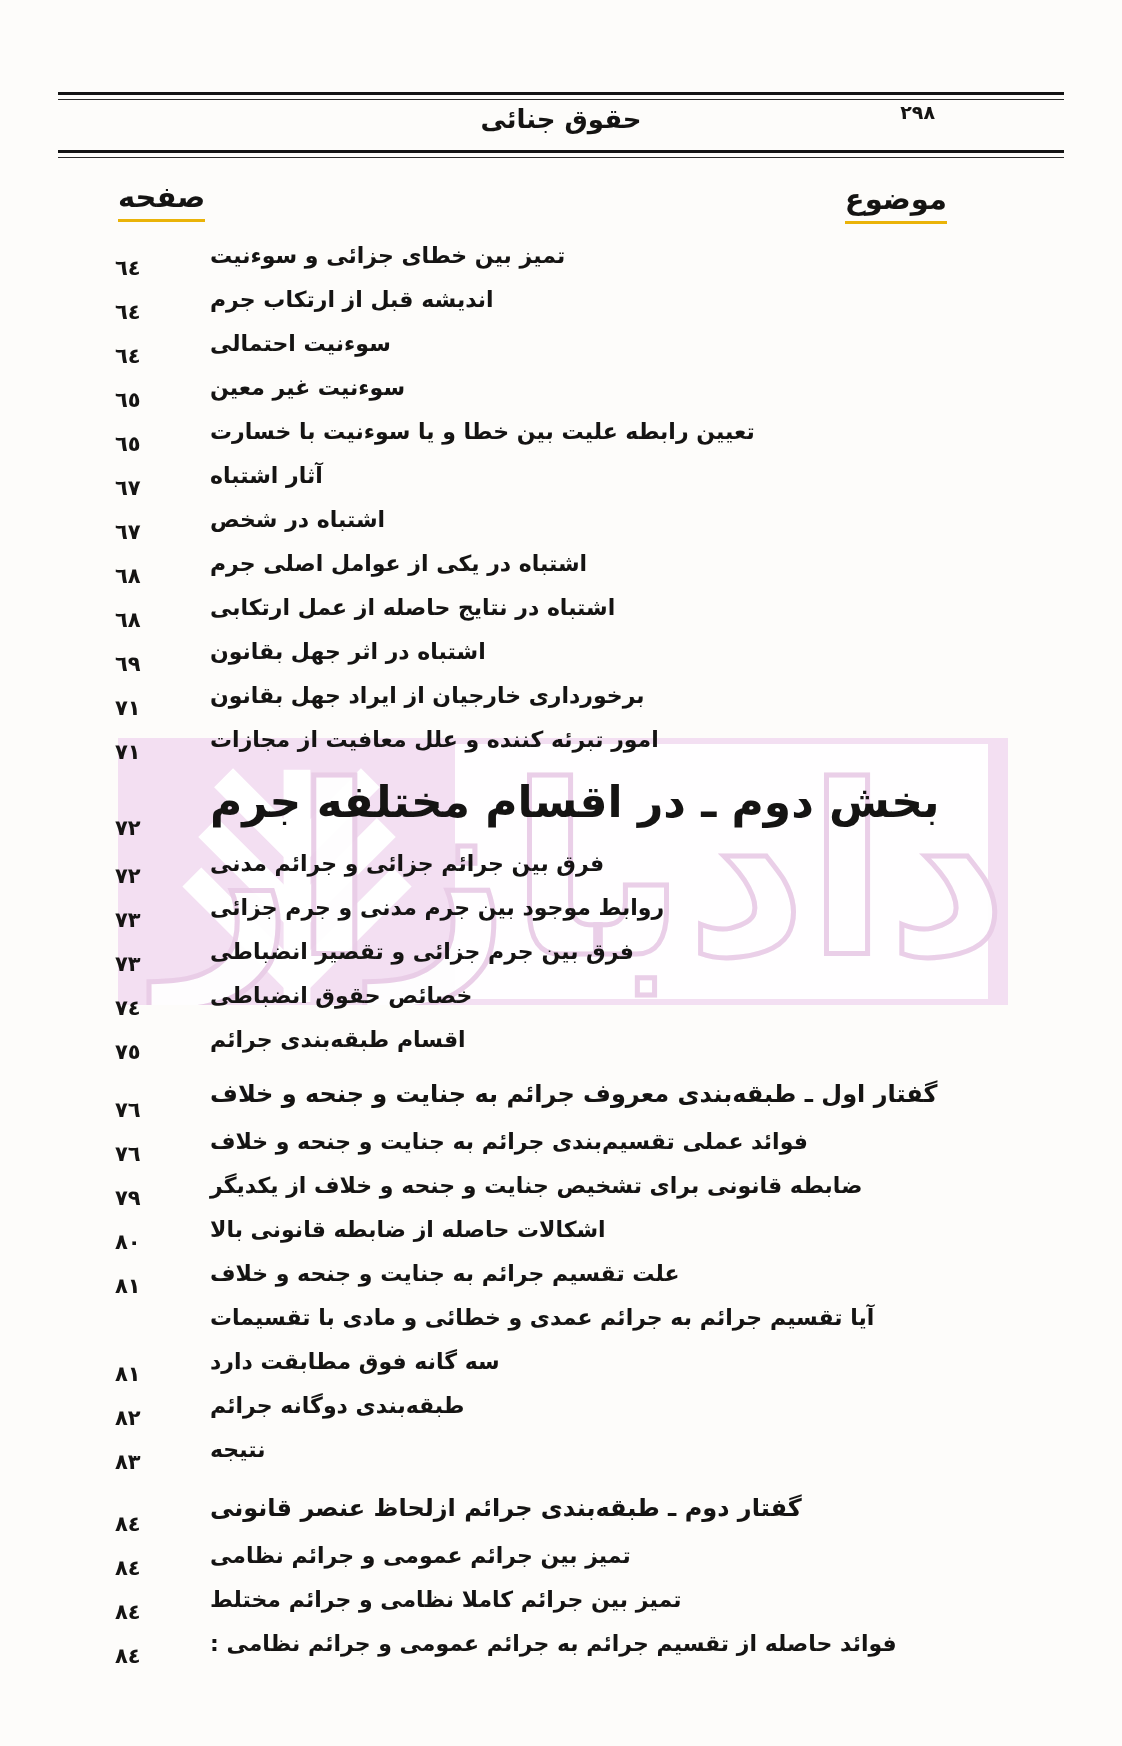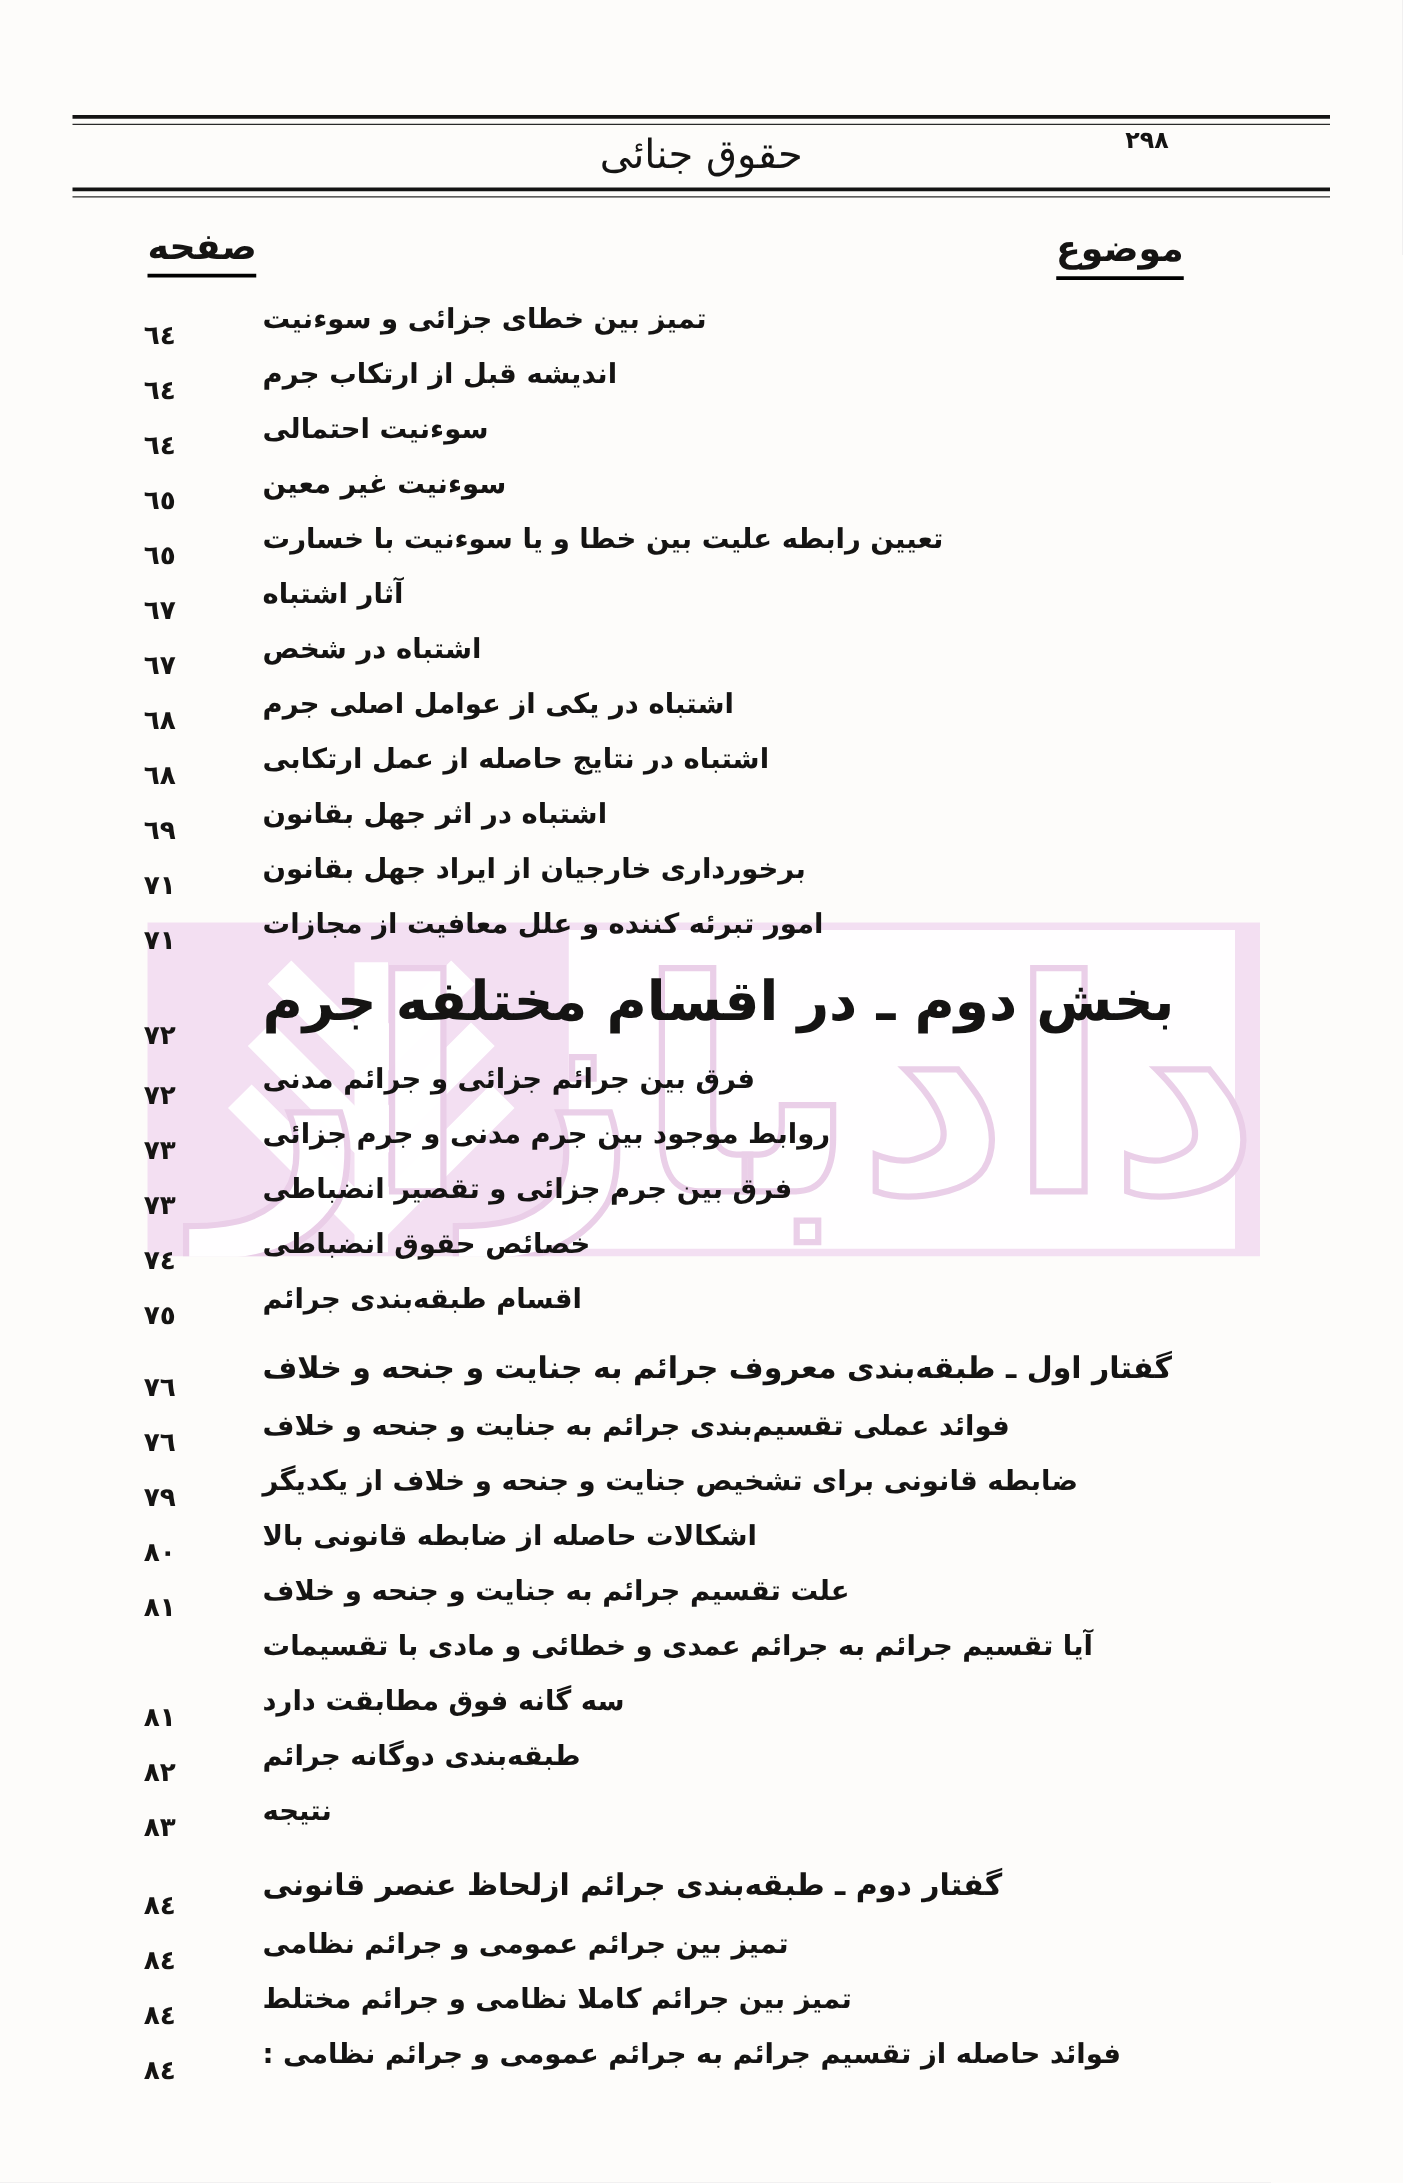--- a/index.html
+++ b/index.html
@@ -7,25 +7,25 @@
     position:relative; width:1122px; height:1746px;
     background:#fdfcfa; overflow:hidden;
     font-family:"DejaVu Sans", sans-serif; color:#151413;
   }
   
   .rule{position:absolute; left:58px; right:58px; height:4px;
         border-top:3px solid #141414; border-bottom:1px solid #2a2a2a;}
   .rule.r1{top:92px;}
   .rule.r2{top:150px;}
   .running-title{position:absolute; top:104px; left:0; right:0;
-        text-align:center; font-size:32px; font-weight:400; direction:rtl;}
+        text-align:center; font-size:26px; font-weight:700; direction:rtl;}
   .folio{position:absolute; top:101px; right:187px; font-size:19px;
         font-weight:700; letter-spacing:4px;}
   .col-label{position:absolute; font-size:29px; font-weight:700; direction:rtl;
-        border-bottom:3px solid #000000; padding-bottom:5px;}
+        border-bottom:3px solid #eab308; padding-bottom:5px;}
   .col-subject{top:182px; right:175px;}
   .col-page{top:180px; left:118px;}
 
   
   .watermark{position:absolute; left:118px; top:738px; width:890px; height:267px;
         background:#f3dff2; overflow:hidden; z-index:1;}
   .wm-box{position:absolute; left:337px; top:6px; right:20px; bottom:6px;
         background:rgba(255,255,255,0.97);}
   .wm-logo{position:absolute; left:14px; top:16px; width:330px; height:248px;}
   .wm-text{position:absolute; left:230px; right:0; top:-55px; height:380px;

